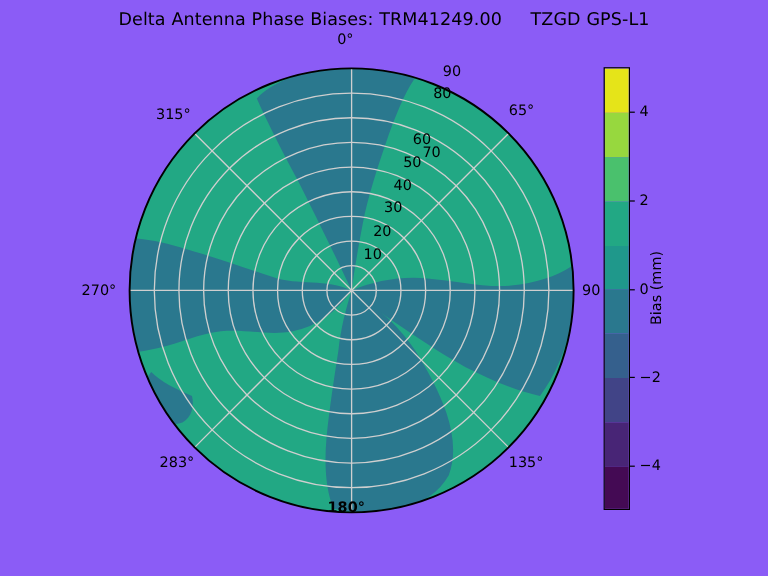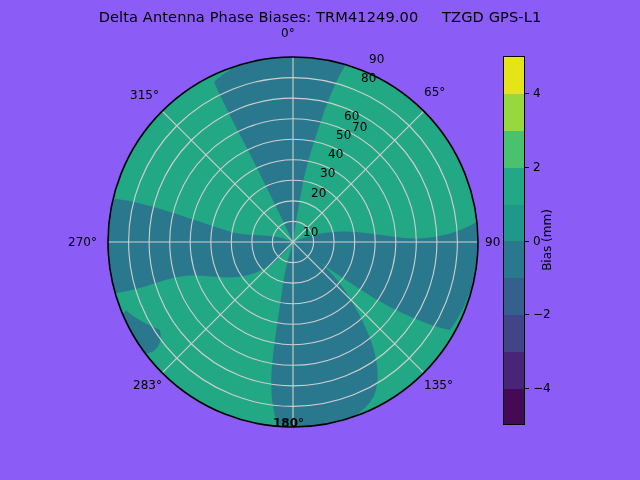--- a/index.html
+++ b/index.html
@@ -195,21 +195,21 @@
 
   <div class="angular-label" style="left:281px; top:26px;">0°</div>
   <div class="angular-label" style="left:424px; top:85px;">65°</div>
   <div class="angular-label" style="left:485px; top:235px;">90</div>
   <div class="angular-label" style="left:424px; top:378px;">135°</div>
   <div class="angular-label" style="left:273px; top:416px;font-weight:bold;">180°</div>
   <div class="angular-label" style="left:133px; top:378px;">283°</div>
   <div class="angular-label" style="left:68px; top:235px;">270°</div>
   <div class="angular-label" style="left:130px; top:88px;">315°</div>
 
-  <div class="radial-label" style="left:303px; top:205px;margin-top:20px;">10</div>
+  <div class="radial-label" style="left:303px; top:205px;">10</div>
   <div class="radial-label" style="left:311px; top:186px;">20</div>
   <div class="radial-label" style="left:320px; top:166px;">30</div>
   <div class="radial-label" style="left:328px; top:147px;">40</div>
   <div class="radial-label" style="left:336px; top:128px;">50</div>
   <div class="radial-label" style="left:344px; top:109px;text-align:right;">60</div>
   <div class="radial-label" style="left:352px; top:90px;margin-top:30px;">70</div>
   <div class="radial-label" style="left:361px; top:71px;">80</div>
   <div class="radial-label" style="left:369px; top:52px;">90</div>
 
   <div id="colorbar-wrap">

